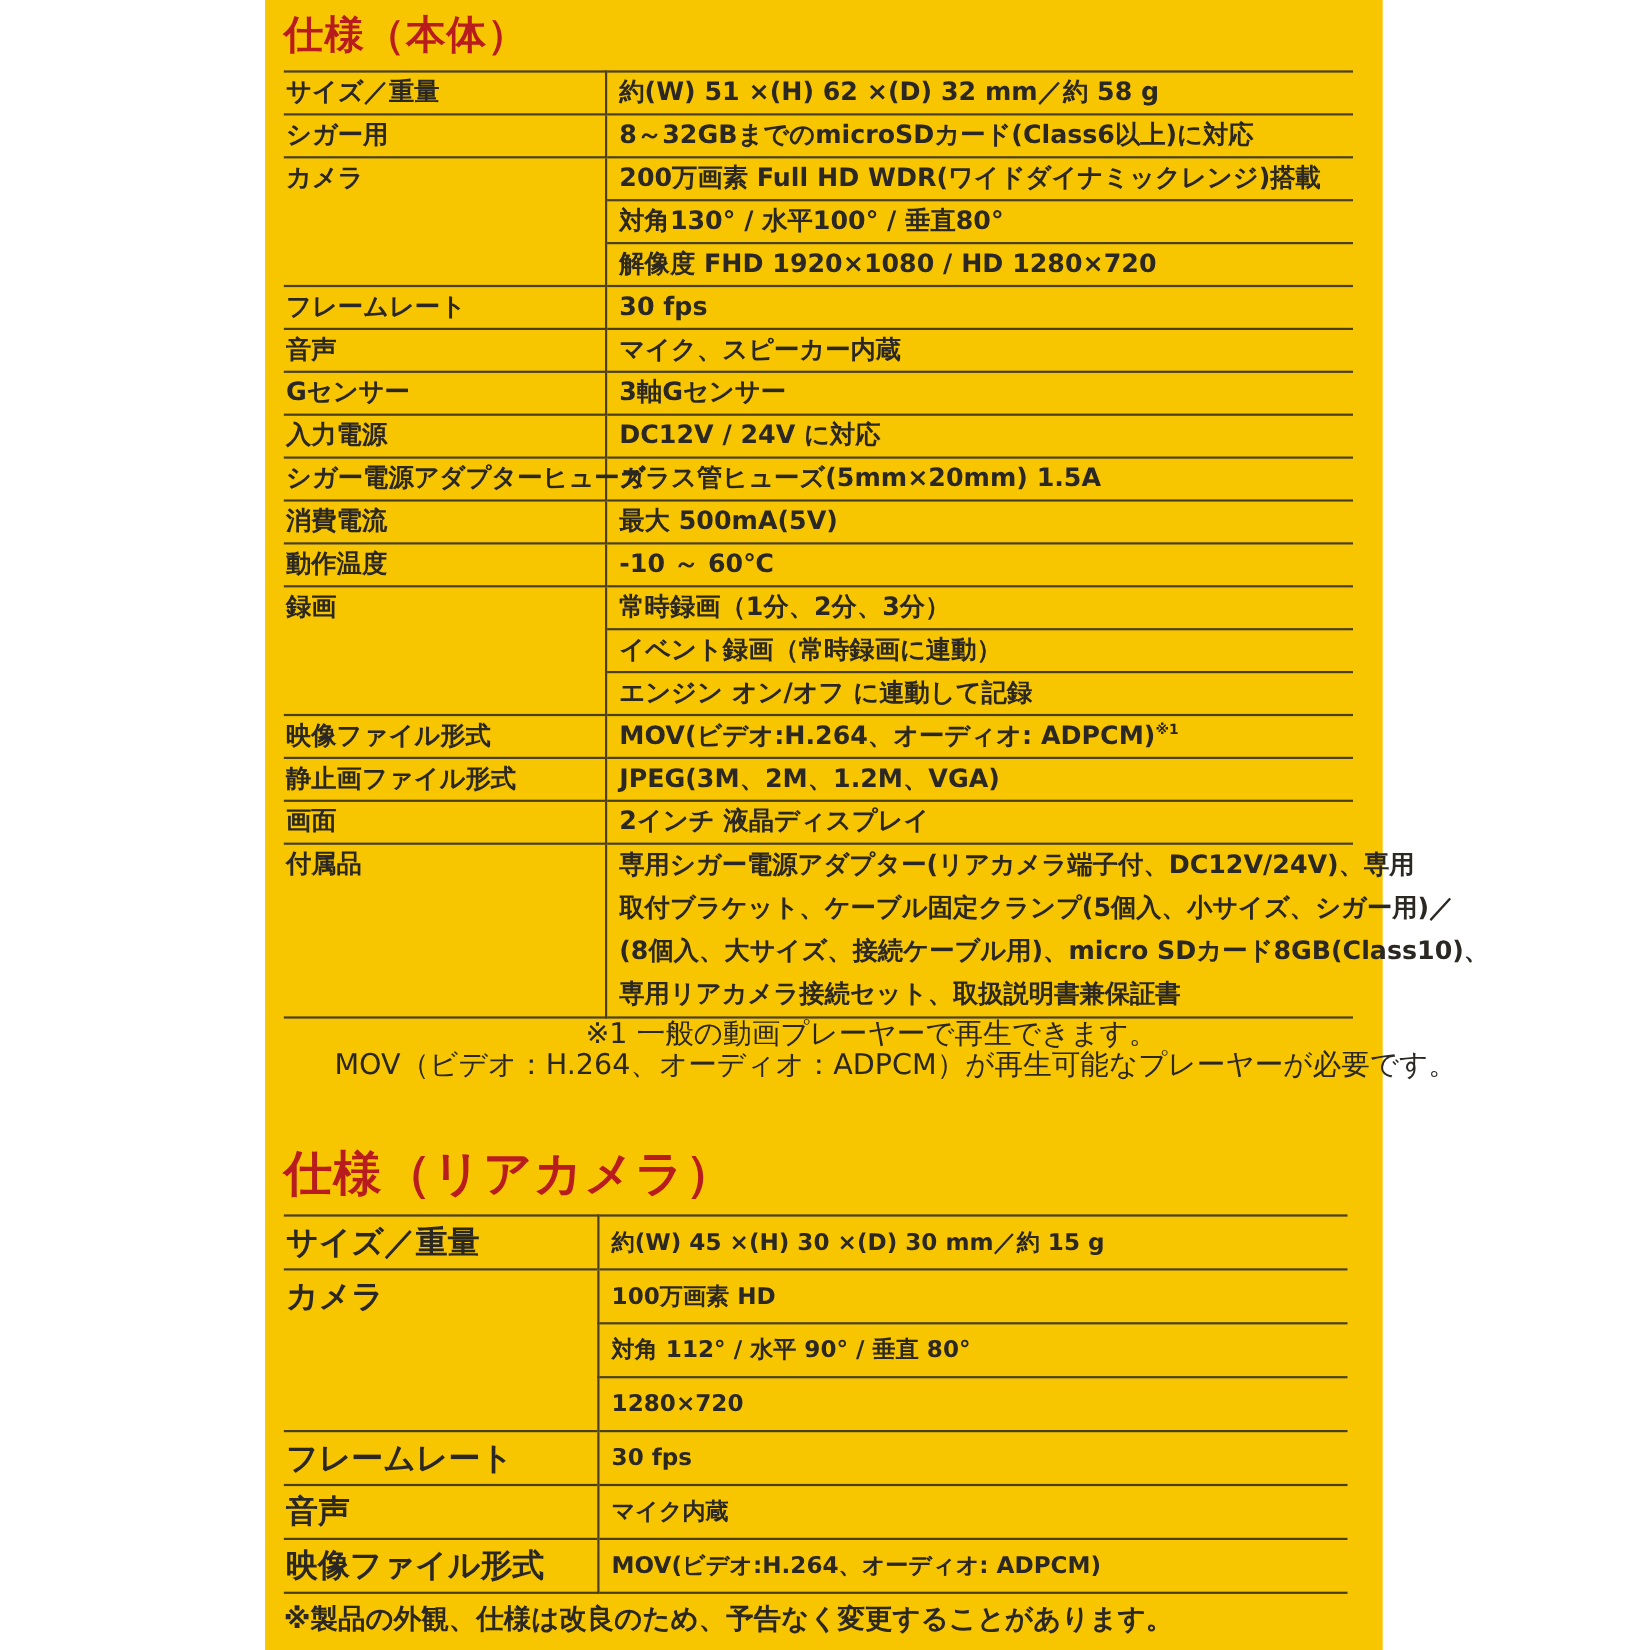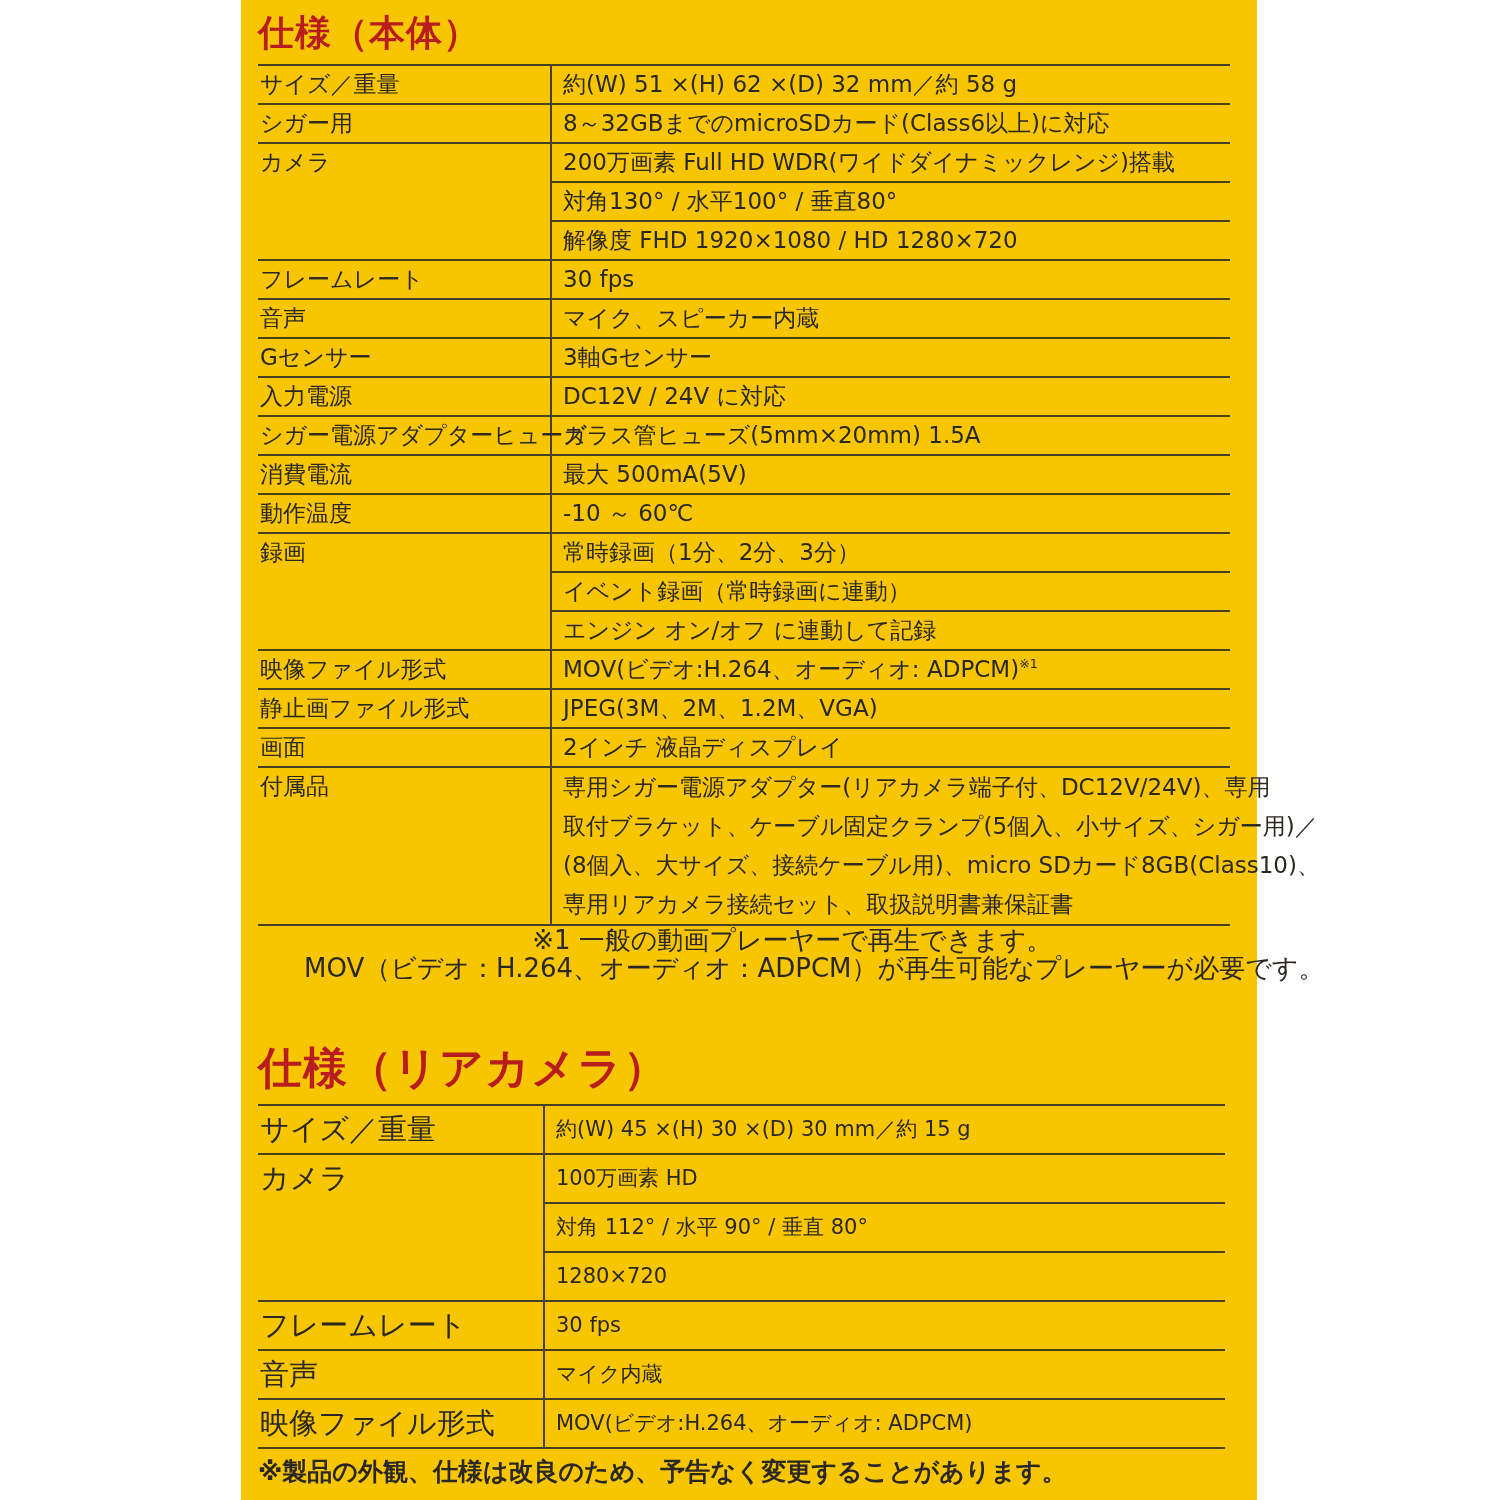--- a/index.html
+++ b/index.html
@@ -23,22 +23,22 @@
 
   table.spec {
     position: absolute; left: 17px; border-collapse: collapse;
     table-layout: fixed;
   }
   table.spec td {
     padding: 0 0 0 11px; vertical-align: top; white-space: nowrap;
     border-top: 2px solid #4a4020;
   }
   table.spec tr.last td { border-bottom: 2px solid #4a4020; }
-  table.spec td.label { font-weight: normal; border-right: 2px solid #4a4020; padding-left: 2px; }
-  table.spec td.value { font-weight: normal; }
+  table.spec td.label { font-weight: bold; border-right: 2px solid #4a4020; padding-left: 2px; }
+  table.spec td.value { font-weight: bold; }
   table.spec td.value.sub { border-top: 2px solid #4a4020; margin-top: 48px; }
 
   .t1 { top: 64px; width: 972px; }
   .t1 col.c1 { width: 293px; }
   .t1 td { height: 37px; line-height: 37px; font-size: 23px; }
   .t1 td.label { font-size: 23px; }
 
   .t2 { top: 1104px; width: 967px; }
   .t2 col.c1 { width: 286px; }
   .t2 td { height: 47px; line-height: 47px; font-size: 21px; }

